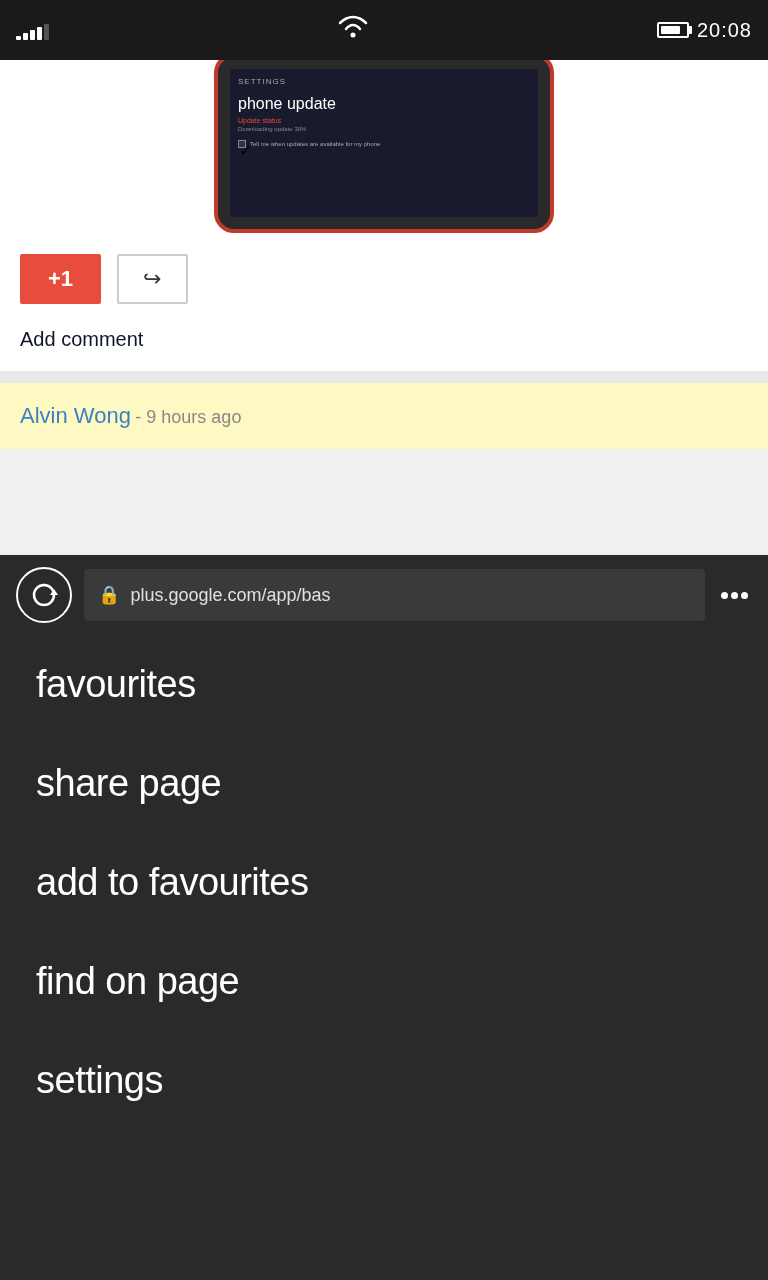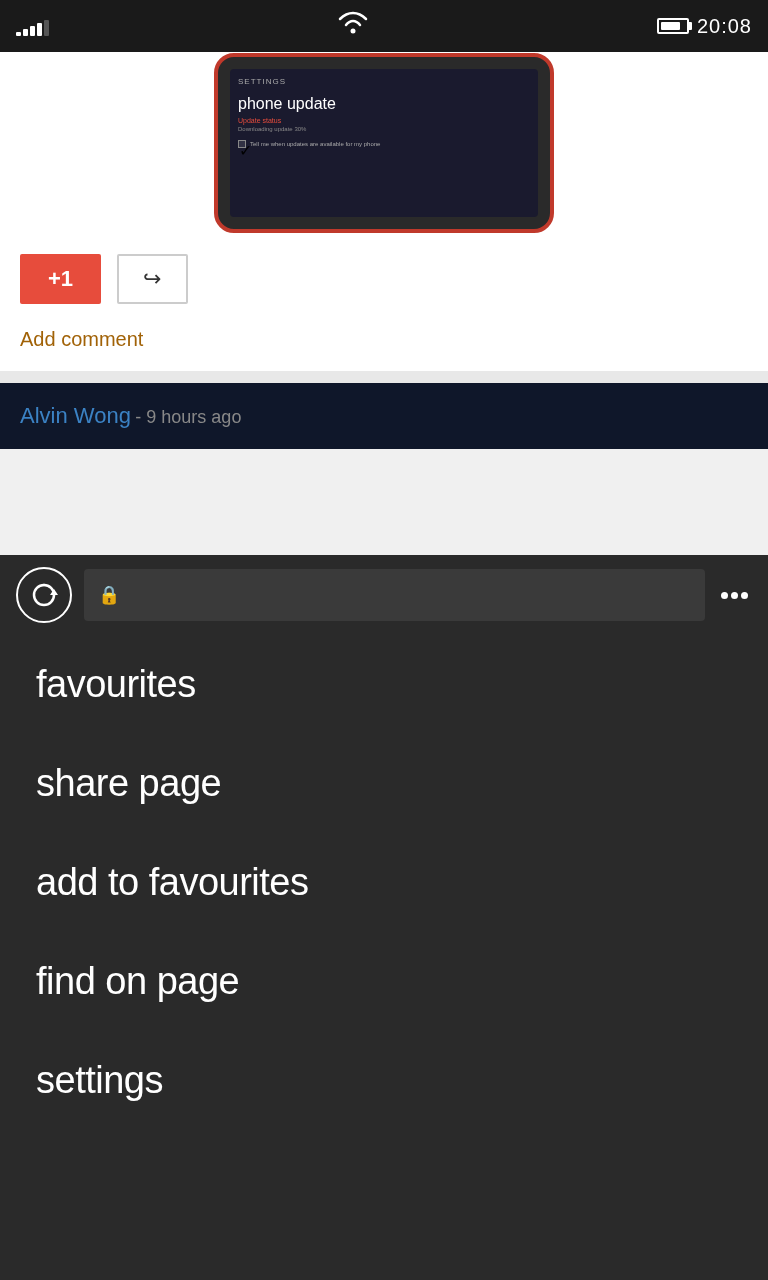--- a/index.html
+++ b/index.html
@@ -9,21 +9,21 @@
       background: #1a1a1a;
       font-family: 'Segoe UI', Arial, sans-serif;
       overflow: hidden;
       position: relative;
     }
 
     
     .status-bar {
       position: absolute;
       top: 0; left: 0; right: 0;
-      height: 52px;
+      height: 60px;
       background: #1a1a1a;
       display: flex;
       align-items: center;
       justify-content: space-between;
       padding: 0 16px;
       z-index: 100;
     }
     .status-left {
       display: flex;
       align-items: center;
@@ -211,35 +211,35 @@
       font-size: 22px;
       color: #333;
     }
 
     
     .add-comment-row {
       padding: 8px 20px 20px;
       background: white;
     }
     .add-comment-link {
-      color: #a16207;
+      color: #0f172a;
       font-size: 20px;
       font-weight: 400;
       text-decoration: none;
     }
 
     
     .card-separator {
       height: 12px;
       background: #e8e8e8;
     }
 
     
     .comment-card {
-      background: #0f172a;
+      background: #fef9c3;
       padding: 20px;
       display: flex;
       gap: 12px;
     }
     .commenter-name {
       color: #3b82c4;
       font-size: 22px;
       font-weight: 500;
     }
     .comment-time {
@@ -412,20 +412,21 @@
 <div class="browser-chrome">
   <button class="reload-btn">
     <svg width="28" height="28" viewBox="0 0 28 28" fill="none">
       <path d="M14 4 A10 10 0 0 1 24 14" stroke="white" stroke-width="2.5" fill="none" stroke-linecap="round"></path>
       <path d="M24 14 A10 10 0 1 1 14 4" stroke="white" stroke-width="2.5" fill="none" stroke-linecap="round"></path>
       <polygon points="24,8 28,14 20,14" fill="white"></polygon>
     </svg>
   </button>
   <div class="url-bar">
     <span class="lock-icon">🔒</span>
+    <span class="url-text">plus.google.com/app/bas</span>
   </div>
   <div class="more-btn">
     <div class="dot"></div>
     <div class="dot"></div>
     <div class="dot"></div>
   </div>
 </div>
 
 <div class="dropdown-menu">
   <div class="menu-item">

